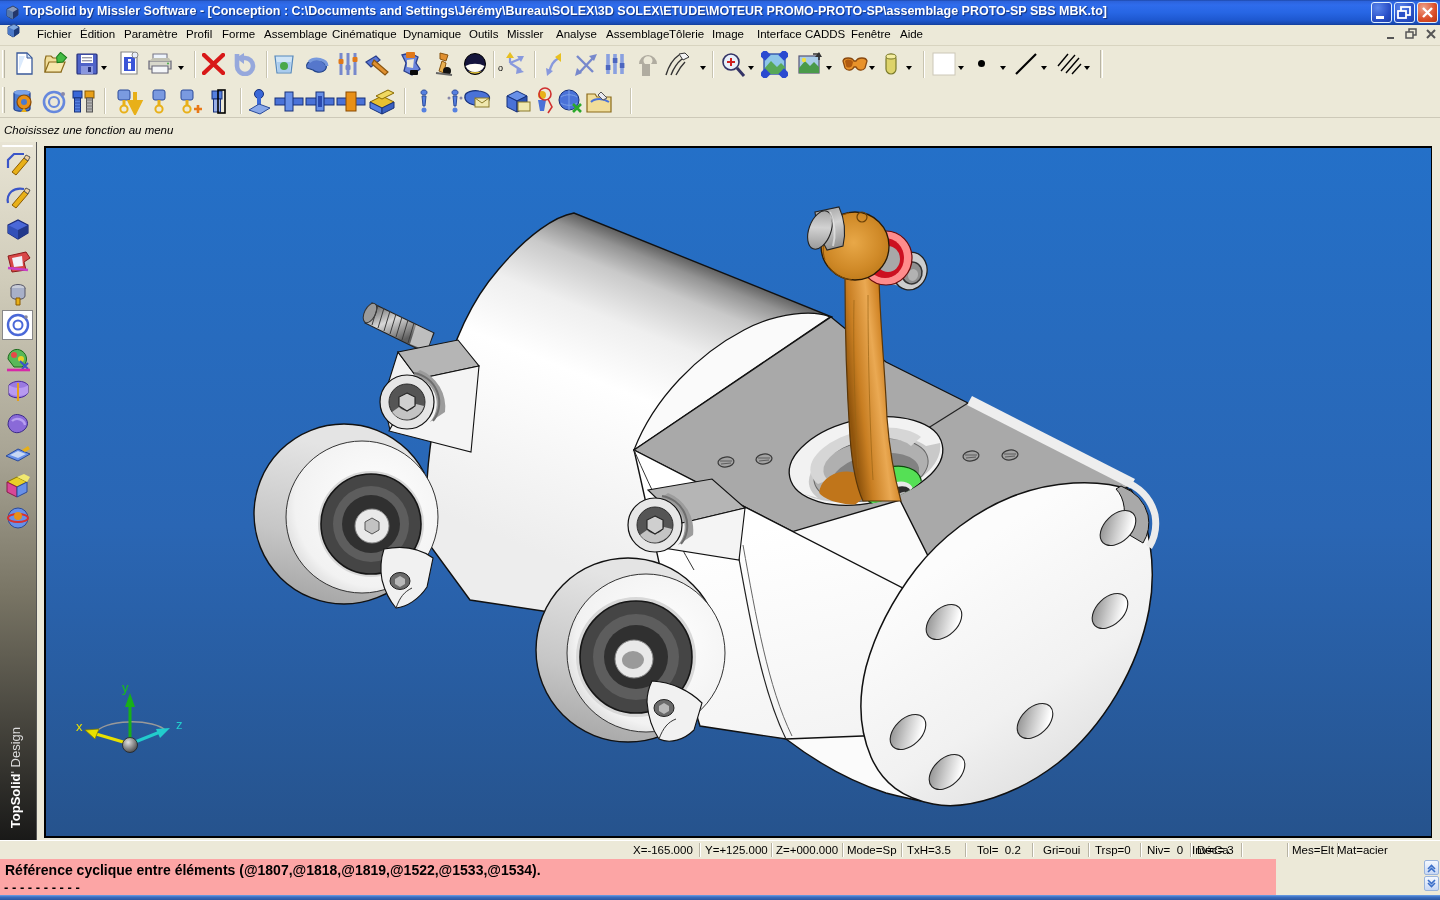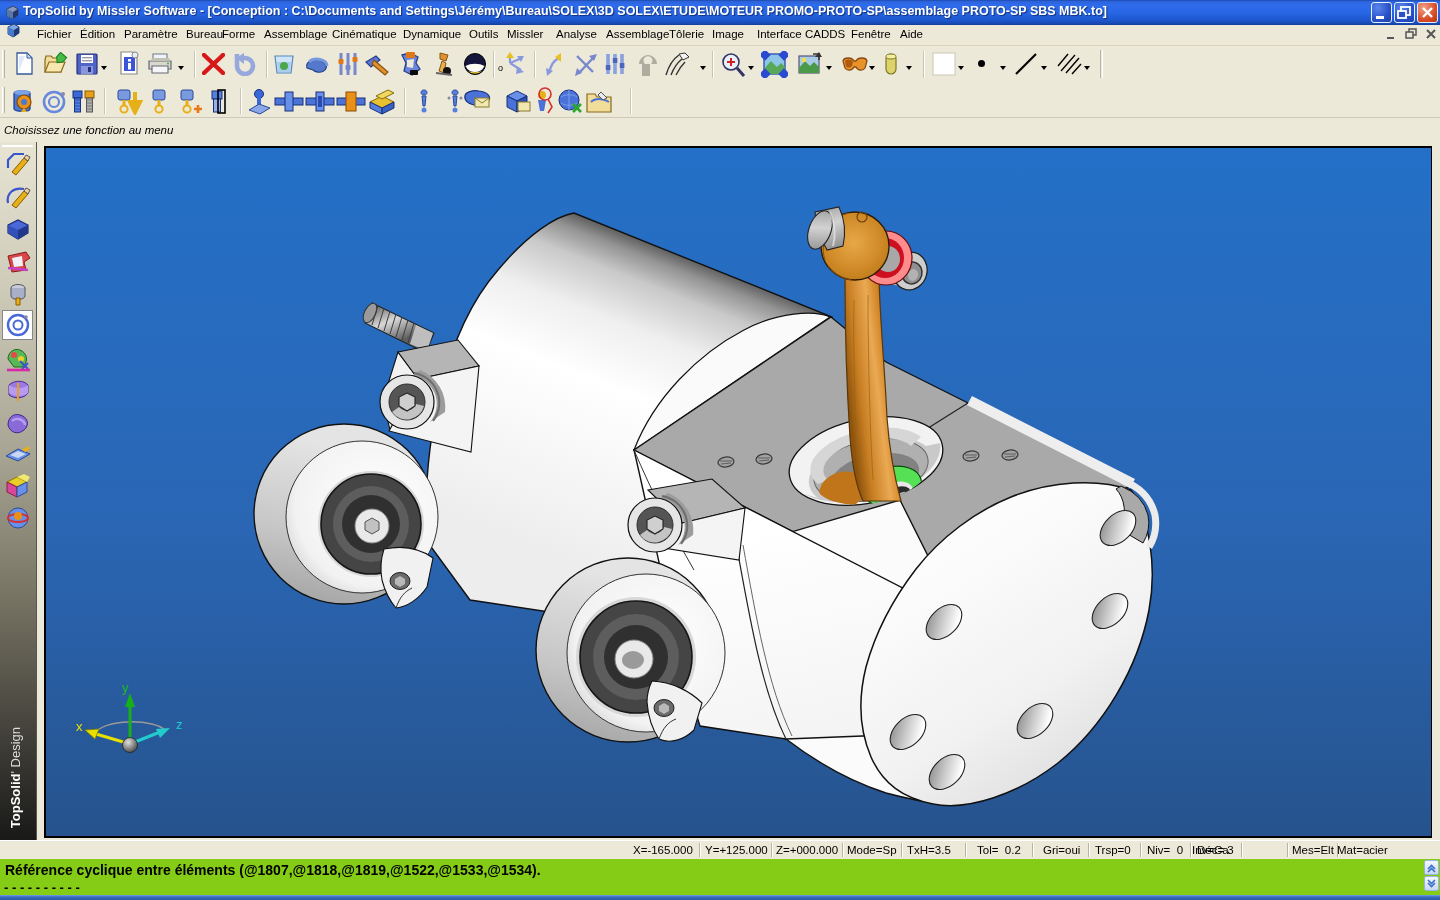--- a/index.html
+++ b/index.html
@@ -42,21 +42,21 @@
 
 #viewport { position:absolute; left:44px; top:146px; width:1388px; height:692px; background:linear-gradient(180deg,#2470c8 0%,#2a66b4 55%,#26538d 100%); border:2px solid #000; border-right:1px solid #000; }
 #vpsvg { position:absolute; left:0; top:0; }
 
 
 #statusbar { position:absolute; left:0; top:840px; width:1440px; height:19px; background:#ece9d8; border-top:1px solid #fff; }
 .stat { position:absolute; top:3px; font-size:11.5px; color:#000; white-space:nowrap;text-align:center; }
 .statsep { position:absolute; top:2px; width:2px; height:14px; background:linear-gradient(90deg,#b8b4a4 50%,#fff 50%); }
 
 
-#msgarea { position:absolute; left:0; top:859px; width:1440px; height:36px; background:#84cc16; }
+#msgarea { position:absolute; left:0; top:859px; width:1276px; height:36px; background:#fca5a5; }
 #msgarea .msg { position:absolute; left:5px; top:3px; font-size:14px; font-weight:bold; color:#000; }
 #msgarea .dash { position:absolute; left:4px; top:21px; font-size:13px; font-weight:bold; color:#000; letter-spacing:0px; }
 #bottombar { position:absolute; left:0; top:895px; width:1440px; height:5px; background:linear-gradient(180deg,#6ea2e8 0%,#3a6ec0 40%,#2a56a0 100%); }
 .scrbtn { position:absolute; left:1424px; width:15px; height:15px; background:linear-gradient(180deg,#f4f8ff,#c8d8f4); border:1px solid #9ab4dc; border-radius:2px; color:#3a6ec8; font-size:9px; text-align:center; line-height:13px; font-weight:bold; }
 </style>
 </head>
 <body>
 <div id="root">
   <div id="titlebar">
     <svg class="abs" style="left:4px;top:4px" width="17" height="17" viewBox="0 0 17 17">
@@ -79,21 +79,21 @@
 
   <div id="menubar">
     <svg class="abs" style="left:5px;top:-3px" width="17" height="17" viewBox="0 0 17 17">
       <path d="M3 5 L9 2 L14 5 L14 11 L8 15 L3 12 Z" fill="#7fa8e0" stroke="#2a4a8a" stroke-width="1"></path>
       <path d="M3 5 L9 8 L9 15 L3 12 Z" fill="#4a78c8"></path>
       <path d="M9 8 L14 5 L14 11 L9 15 Z" fill="#1c3a7a"></path>
     </svg>
     <span class="menuitem" style="left:37px">Fichier</span>
     <span class="menuitem" style="left:80px">Édition</span>
     <span class="menuitem" style="left:124px">Paramètre</span>
-    <span class="menuitem" style="left:186px">Bureau</span>
+    <span class="menuitem" style="left:186px">Profil</span>
     <span class="menuitem" style="left:222px">Forme</span>
     <span class="menuitem" style="left:264px">Assemblage</span>
     <span class="menuitem" style="left:332px">Cinématique</span>
     <span class="menuitem" style="left:403px">Dynamique</span>
     <span class="menuitem" style="left:469px">Outils</span>
     <span class="menuitem" style="left:507px">Missler</span>
     <span class="menuitem" style="left:556px">Analyse</span>
     <span class="menuitem" style="left:606px">Assemblage</span>
     <span class="menuitem" style="left:669px">Tôlerie</span>
     <span class="menuitem" style="left:712px">Image</span>

